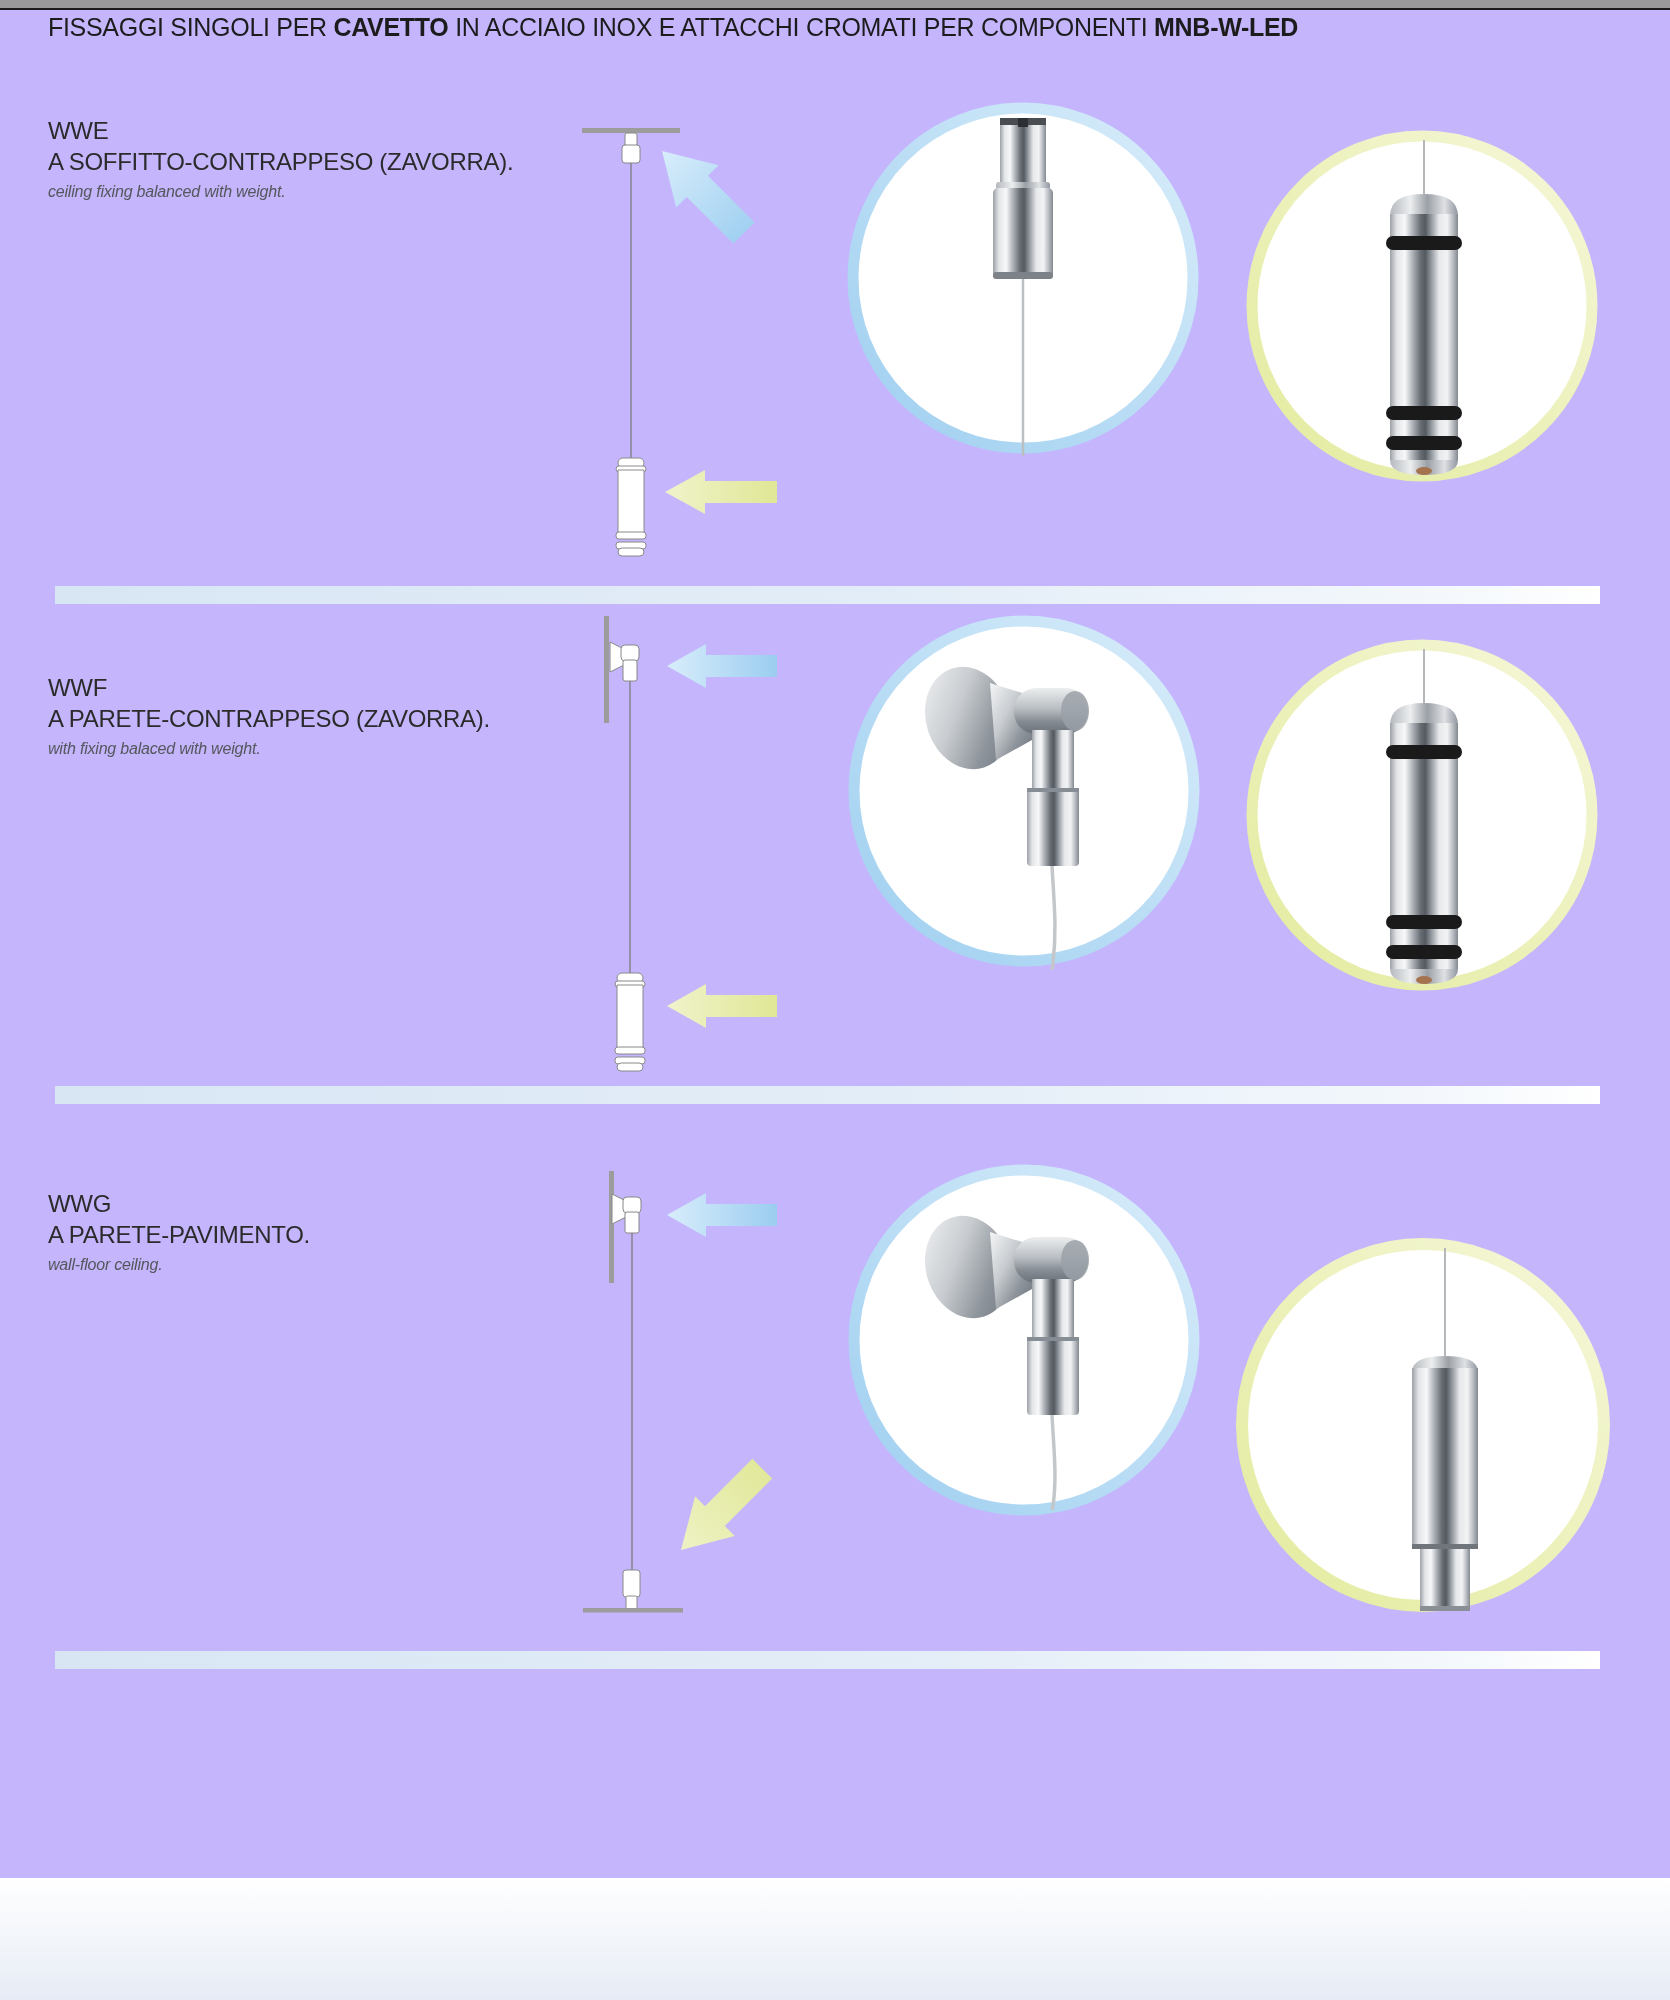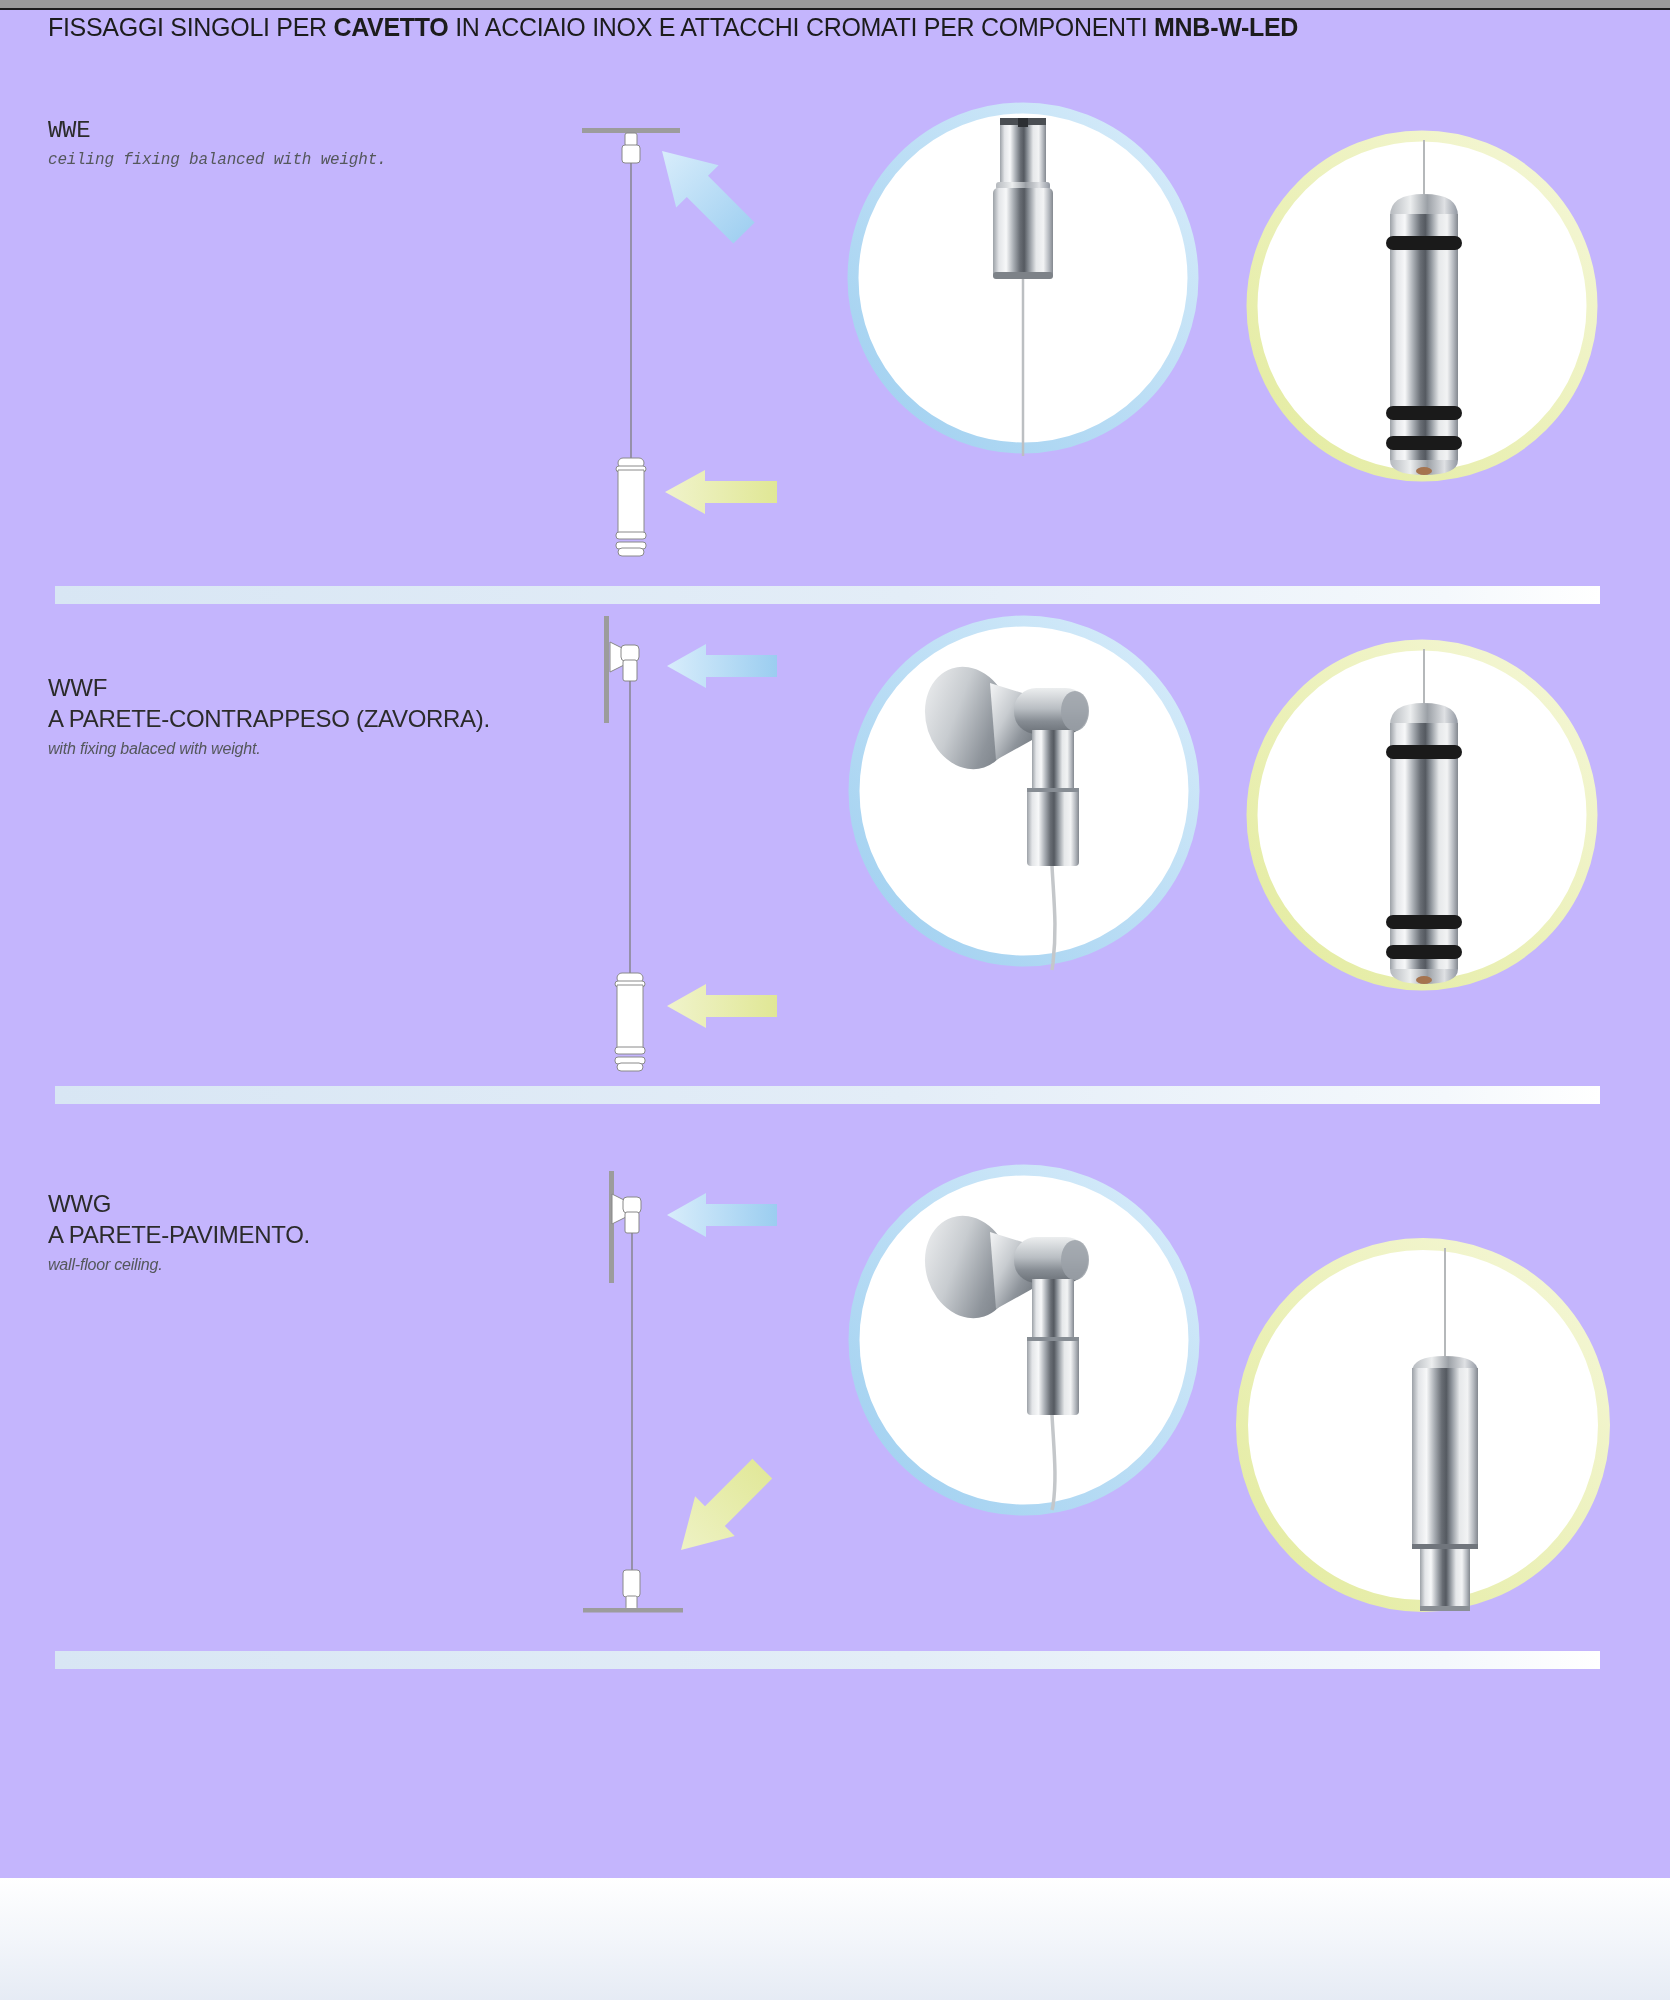--- a/index.html
+++ b/index.html
@@ -7,21 +7,21 @@
         font-family:"Liberation Sans",sans-serif;margin:8px auto;}
   .gfx{position:absolute;left:0;top:0;display:block;}
   .txt{position:absolute;left:48px;color:#2b2b2b;}
   .page-header{position:absolute;left:48px;top:4px;}
   .title{font-size:25px;line-height:30px;font-weight:400;color:#1c1c1c;letter-spacing:-0.3px;white-space:nowrap;}
   .title b{font-weight:700;}
   .subtitle{font-size:20px;line-height:24px;font-style:italic;color:#54575b;letter-spacing:-0.2px;
             margin-top:2px;white-space:nowrap;}
   .sec-code,.sec-it{font-size:24px;line-height:31px;font-weight:400;color:#2b2b2b;letter-spacing:-0.3px;white-space:nowrap;}
   .sec-en{font-size:16px;line-height:29px;font-style:italic;color:#54575b;letter-spacing:-0.2px;white-space:nowrap;}
-  .sec1-text{top:107px;font-family:Liberation Mono, monospace;}
+  .sec1-text{top:107px;}
   .sec2-text{top:664px;}
   .sec3-text{top:1180px;}
 </style>
 </head>
 <body>
 
 <div class="page">
 
   <svg class="gfx" width="1670" height="2000" viewBox="0 0 1670 2000">
     <defs>
@@ -221,20 +221,21 @@
   </svg>
 
   <header class="page-header">
     <div class="title">
       <span>FISSAGGI SINGOLI PER </span><b>CAVETTO</b><span> IN ACCIAIO INOX E ATTACCHI CROMATI PER COMPONENTI </span><b>MNB-W-LED</b>
     </div>
   </header>
 
   <div class="txt sec1-text">
     <div class="sec-code">WWE</div>
+    <div class="sec-it">A SOFFITTO-CONTRAPPESO (ZAVORRA).</div>
     <div class="sec-en">ceiling fixing balanced with weight.</div>
   </div>
 
   <div class="txt sec2-text">
     <div class="sec-code">WWF</div>
     <div class="sec-it">A PARETE-CONTRAPPESO (ZAVORRA).</div>
     <div class="sec-en">with fixing balaced with weight.</div>
   </div>
 
   <div class="txt sec3-text">

